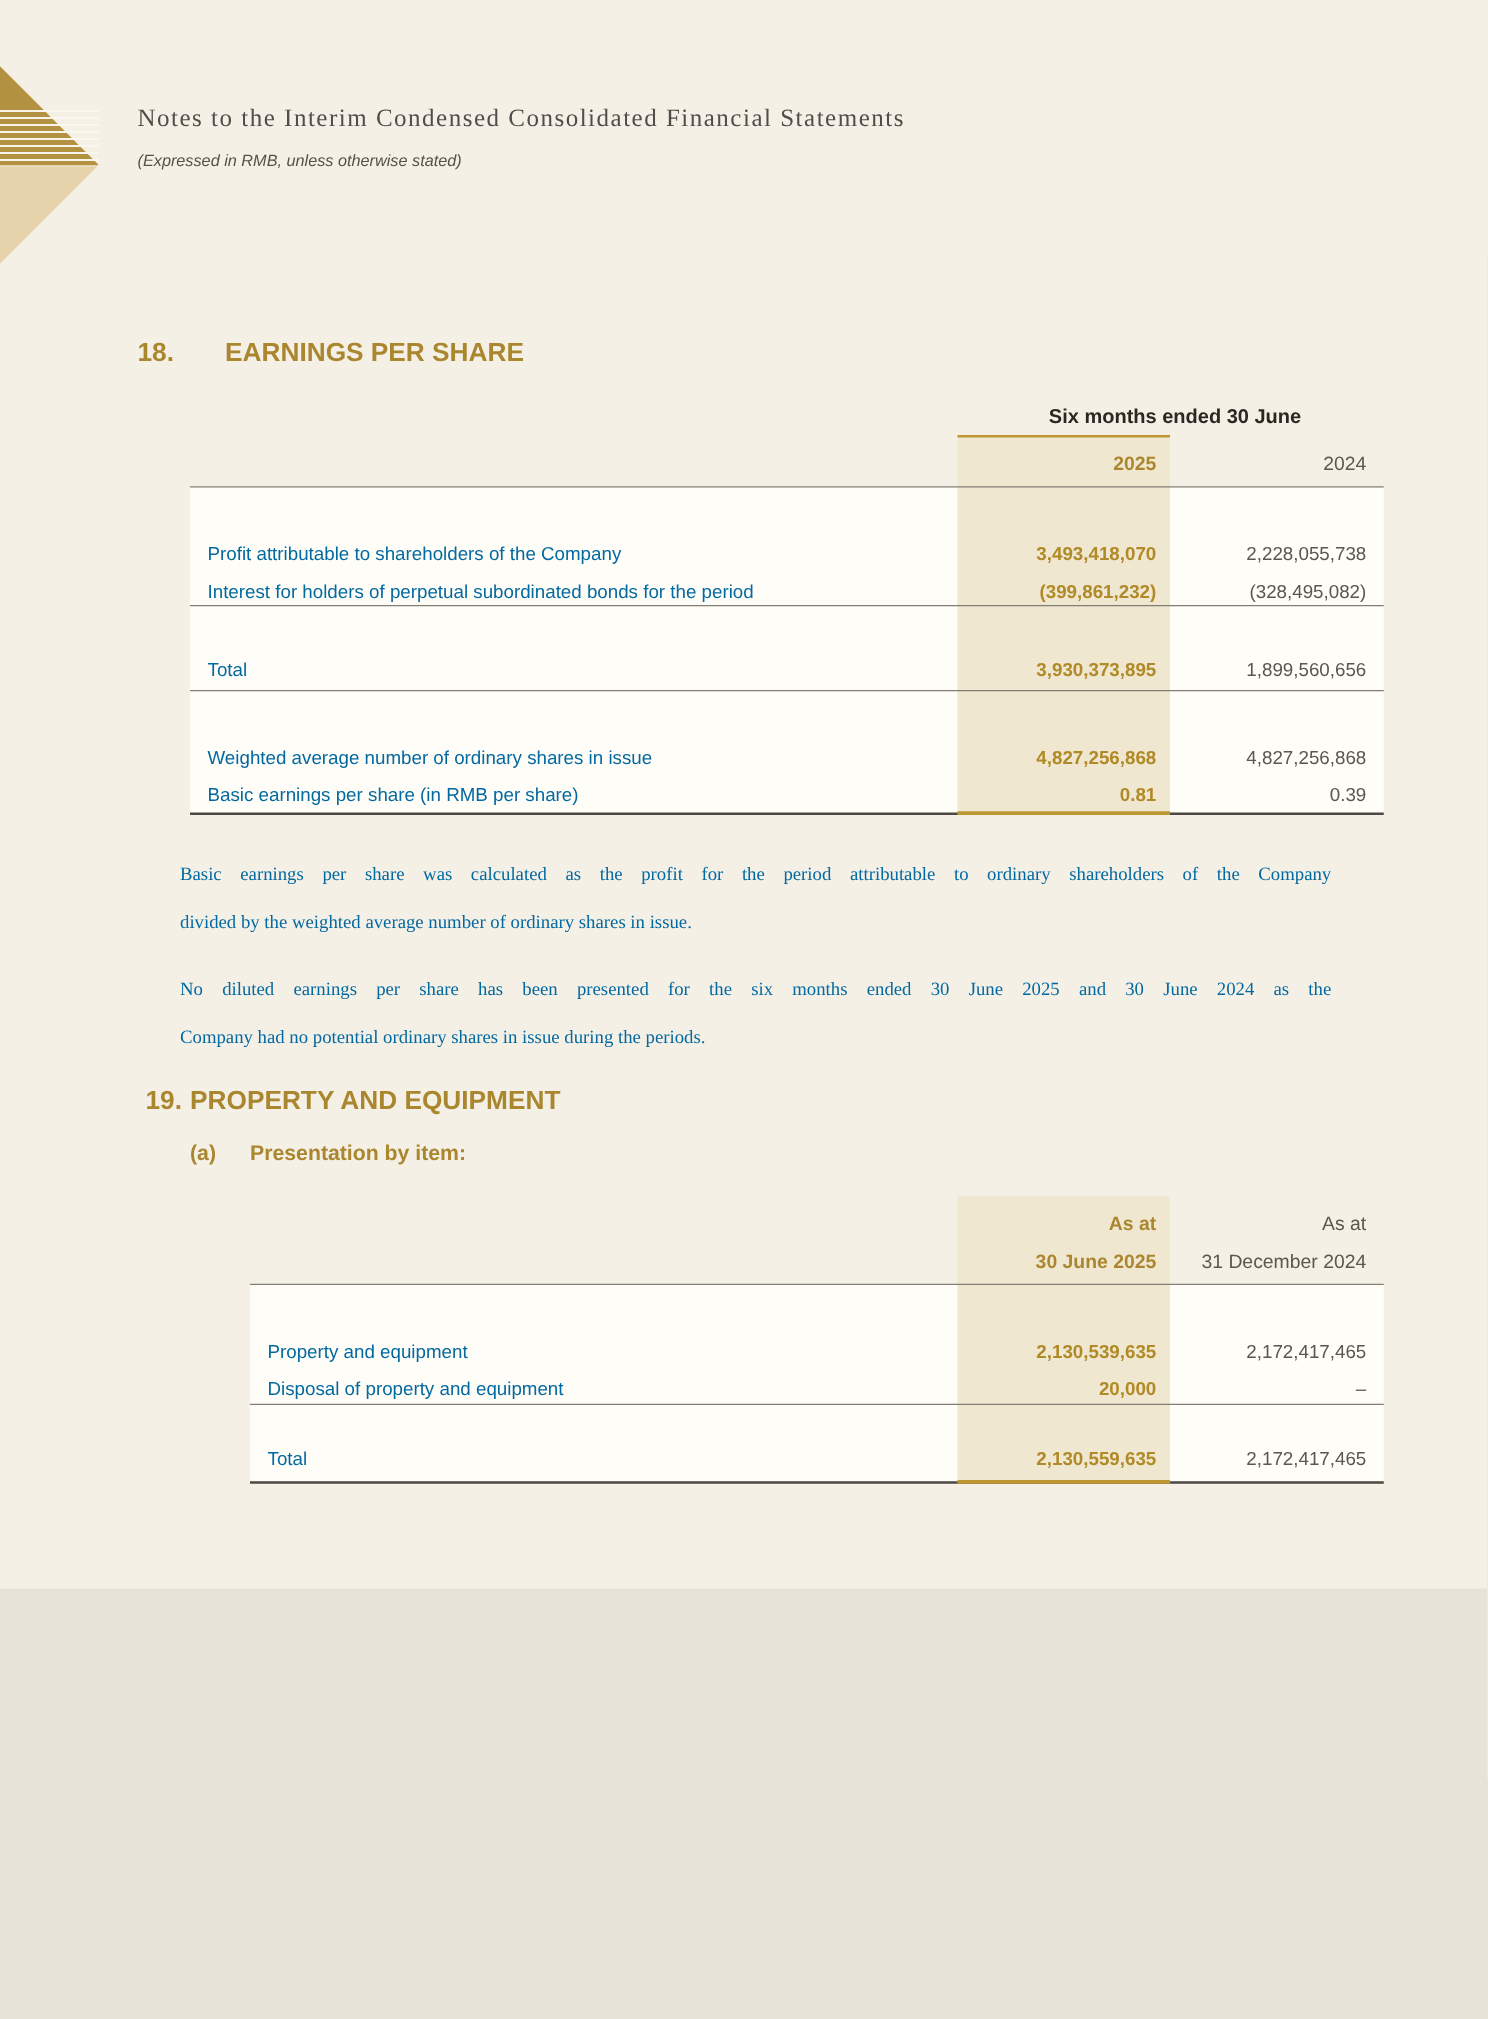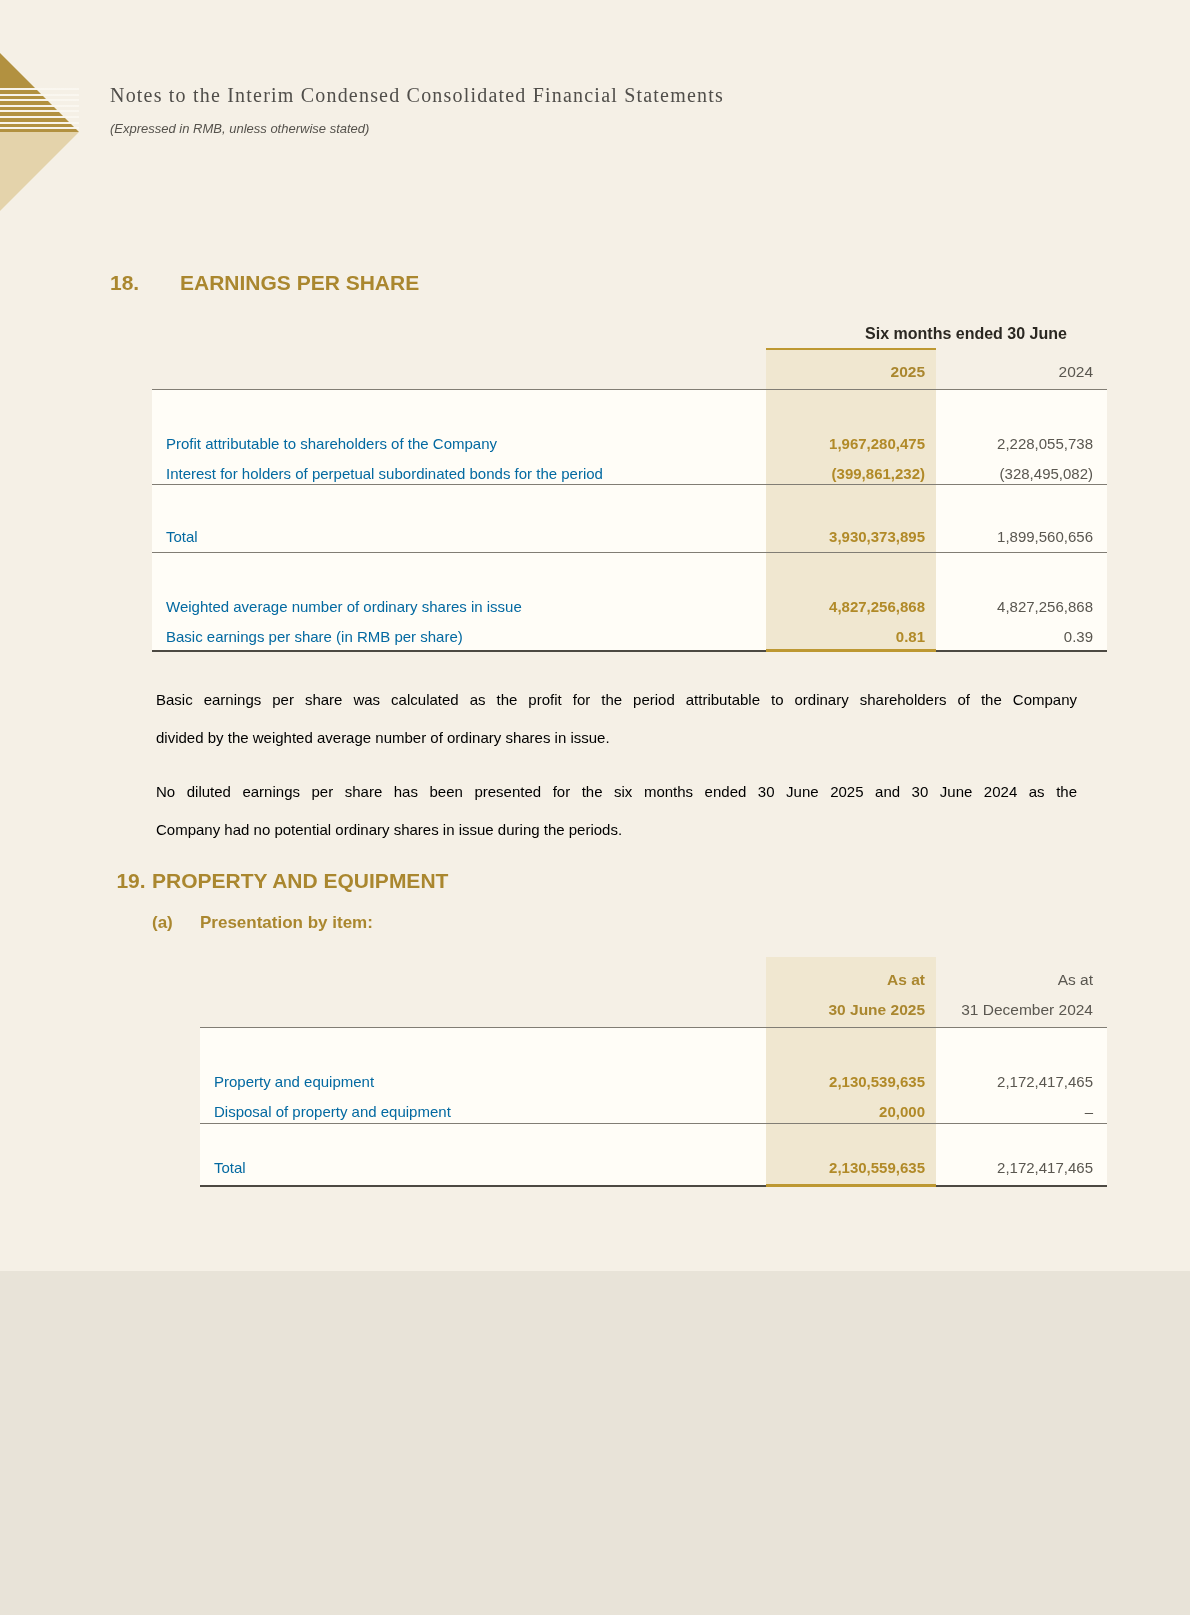--- a/index.html
+++ b/index.html
@@ -56,22 +56,22 @@
                  font-size: 16px; color: #2b2822; z-index: 2; }
   .t-row  { position: absolute; left: 0; width: 100%; height: 20px; line-height: 20px;
             font-size: 15px; z-index: 2; }
   .t-row .label { position: absolute; left: 14px; color: #0369a1; }
   .t-row .v-cur { position: absolute; right: 182px; color: #b18a28; font-weight: bold; }
   .t-row .v-pri { position: absolute; right: 14px;  color: #5a5750; }
   .t-row .hd-cur { position: absolute; right: 182px; color: #aa872f; font-weight: bold; font-size: 15.5px; text-align: right; }
   .t-row .hd-pri { position: absolute; right: 14px;  color: #5a5750; font-size: 15.5px; }
 
   
-  .para { position: absolute; left: 156px; width: 921px;
-          font-size: 15px; color: #000000; line-height: 38px; }
+  .para { position: absolute; left: 144px; width: 921px;
+          font-size: 15px; color: #0369a1; line-height: 38px; font-family: Liberation Serif, serif; }
   .para .pline-just { text-align: justify; text-align-last: justify; }
   .para .pline-last { text-align: left; }
 
   .page-number {
     position: absolute; left: 110px; top: 1516px;
     font-family: "Liberation Serif", serif; font-size: 18px; color: #4e4c48;
   }
 </style>
 </head>
 <body>
@@ -88,31 +88,31 @@
   <div class="doc-subtitle">(Expressed in RMB, unless otherwise stated)</div>
 
   <div class="sec-heading" style="top:271px;gap:28px;">
     <span class="h-no">18.</span>
     <span>EARNINGS PER SHARE</span>
   </div>
 
   <div class="fin-table" style="left:152px; top:325px; width:955px; height:332px;">
     <div class="t-body-bg" style="top:64px; height:262px;"></div>
     <div class="t-highlight" style="left:614px; top:25px; width:170px; height:300px;"></div>
-    <div class="t-span-head" style="left:644px; top:0; width:340px;">Six months ended 30 June</div>
+    <div class="t-span-head" style="left:618px; top:0; width:340px;">Six months ended 30 June</div>
     <div class="t-goldline" style="left:614px; top:23px; width:170px; height:2px;"></div>
     <div class="t-row" style="top:37px;">
       <span class="hd-cur">2025</span>
       <span class="hd-pri">2024</span>
     </div>
     <div class="t-line" style="top:64px;"></div>
 
     <div class="t-row" style="top:109px;">
       <span class="label">Profit attributable to shareholders of the Company</span>
-      <span class="v-cur">1,967,280,475</span>
+      <span class="v-cur">3,493,418,070</span>
       <span class="v-pri">2,228,055,738</span>
     </div>
     <div class="t-row" style="top:139px;">
       <span class="label">Interest for holders of perpetual subordinated bonds for the period</span>
       <span class="v-cur">(399,861,232)</span>
       <span class="v-pri">(328,495,082)</span>
     </div>
     <div class="t-line" style="top:159px;"></div>
     <div class="t-row" style="top:202px;">
       <span class="label">Total</span>

